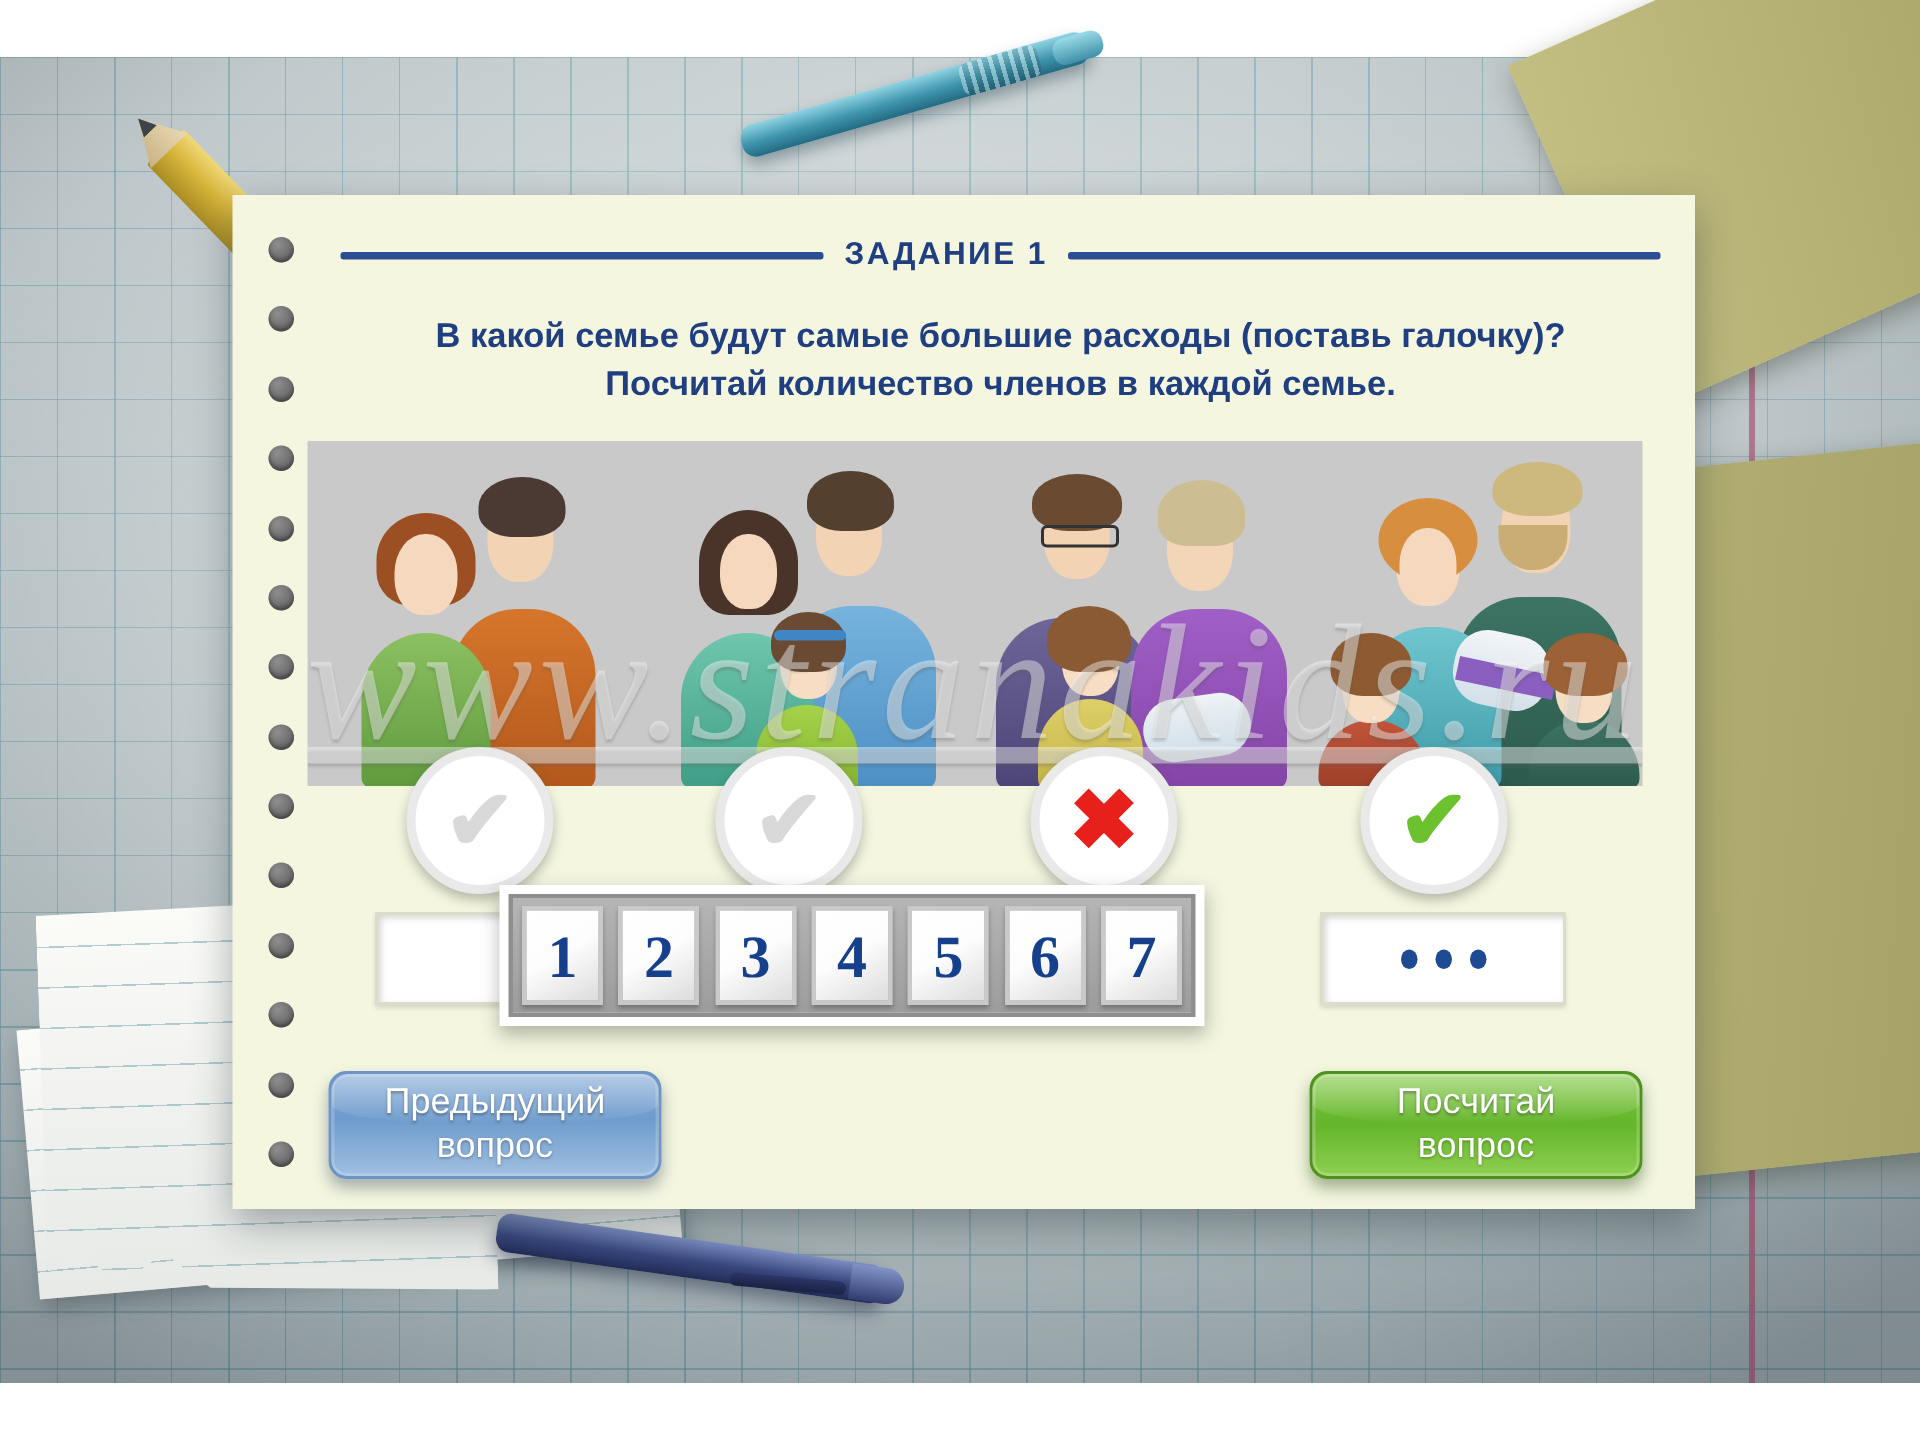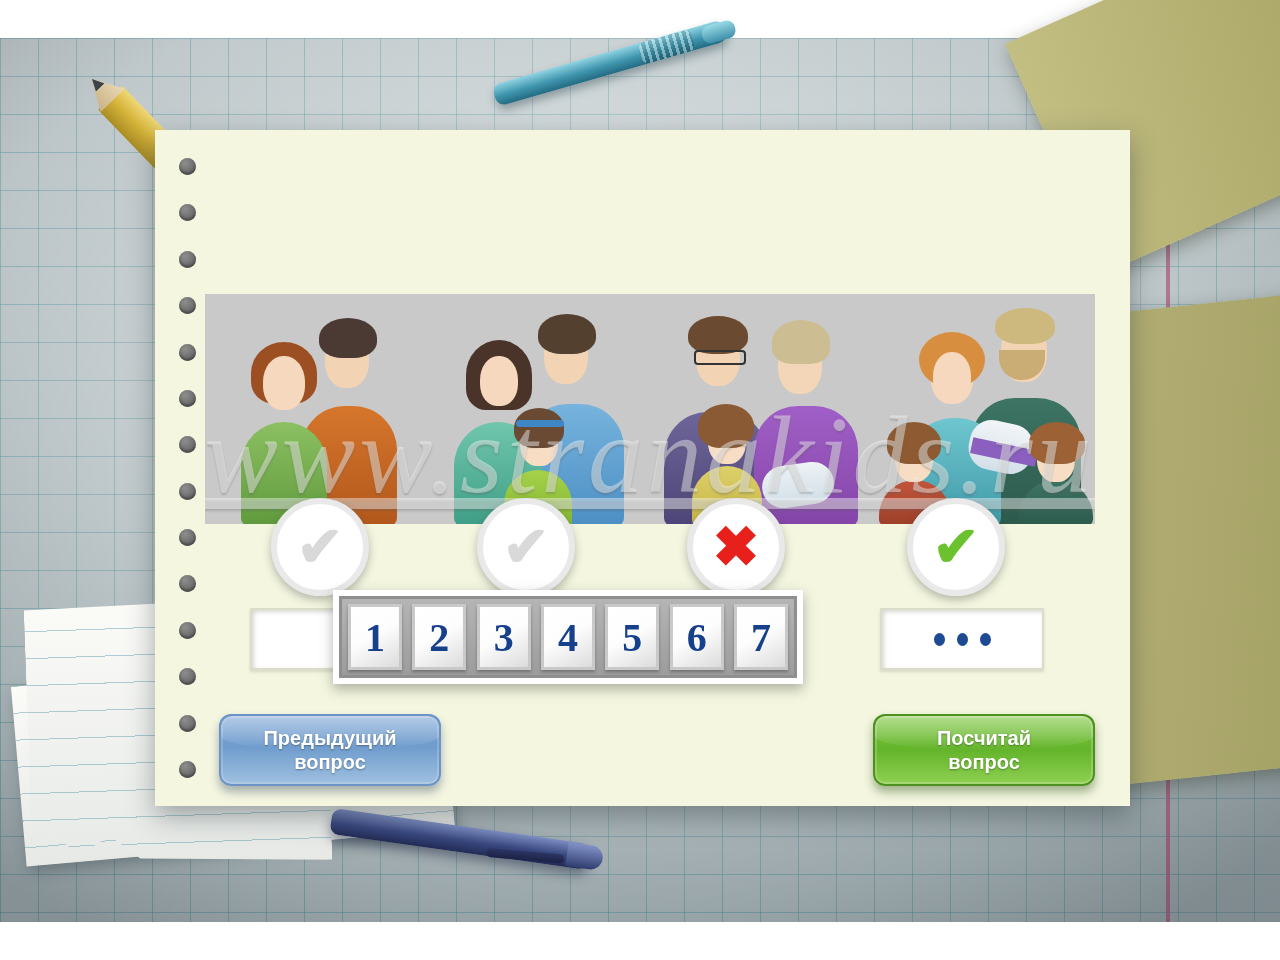--- a/index.html
+++ b/index.html
@@ -162,21 +162,21 @@
     border:3px solid #c9c9c9;
     box-shadow:0 2px 3px rgba(0,0,0,.28);
     display:flex;align-items:center;justify-content:center;
     color:#17408c;font-size:40px;font-weight:700;font-family:"Liberation Serif",serif;
   }
 
   
   .btn{
     position:absolute;width:218px;height:68px;border-radius:12px;
     display:flex;align-items:center;justify-content:center;text-align:center;
-    color:#ffffff;font-size:20px;font-weight:700;line-height:1.2;
+    color:#ffffff;font-size:24px;font-weight:400;line-height:1.2;
     text-shadow:0 1px 2px rgba(0,0,0,.35);
     cursor:pointer;overflow:hidden;border:none;
   }
   .btn .gloss{position:absolute;left:0;top:0;width:100%;height:48%;
     background:linear-gradient(180deg, rgba(255,255,255,.42), rgba(255,255,255,0));
     border-radius:12px 12px 40% 40%;pointer-events:none;}
   .btn-prev{left:64px;top:584px;
     background:linear-gradient(180deg,#7ea5d4 0%,#6f9ccd 45%,#9fc0e0 100%);
     border:2px solid #6d94c4;
     box-shadow:0 6px 10px rgba(40,60,90,.38), inset 0 0 0 2px rgba(255,255,255,.18);}
@@ -231,22 +231,29 @@
       <div class="hole"></div>
       <div class="hole"></div>
       <div class="hole"></div>
       <div class="hole"></div>
       <div class="hole"></div>
       <div class="hole"></div>
       <div class="hole"></div>
       <div class="hole"></div>
     </div>
 
+    <div class="head">
+      <div class="rule left"></div>
+      <div class="title">ЗАДАНИЕ 1</div>
+      <div class="rule"></div>
+    </div>
 
     <div class="prompt">
+      <div>В какой семье будут самые большие расходы (поставь галочку)?</div>
+      <div>Посчитай количество членов в каждой семье.</div>
     </div>
 
     <div class="panel">
       <div class="families">
 
         <div class="fam">
           <div class="p torso" style="left:96px;top:112px;width:96px;height:120px;background:linear-gradient(180deg,#d6762c,#b2581c);"></div>
           <div class="p head-s" style="left:120px;top:36px;width:44px;height:58px;background:#f2d3b4;"></div>
           <div class="hair" style="left:114px;top:24px;width:58px;height:40px;background:#4a3a33;"></div>
           <div class="p torso" style="left:36px;top:128px;width:86px;height:104px;background:linear-gradient(180deg,#8cc062,#5f9a3d);"></div>

